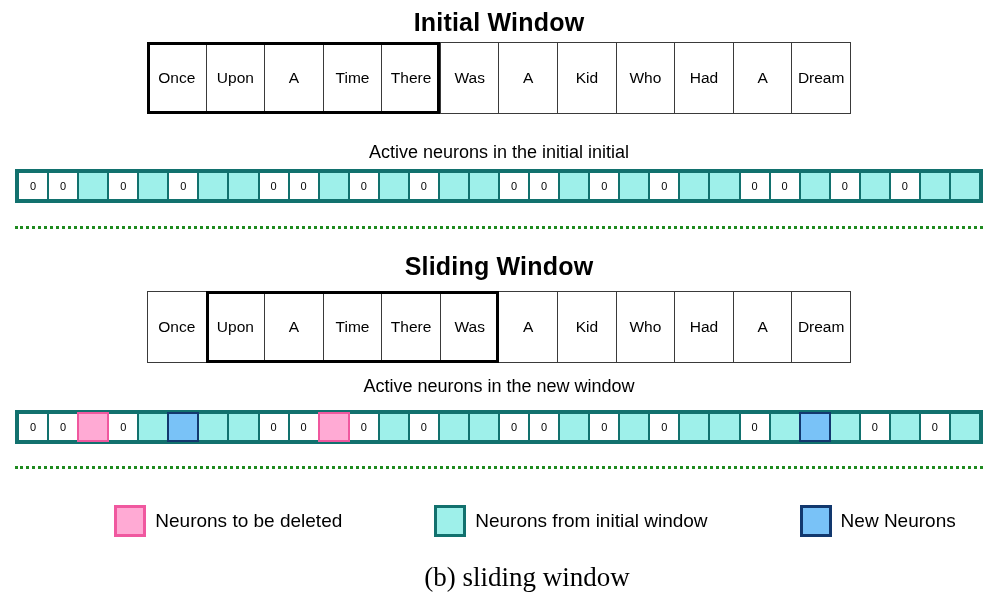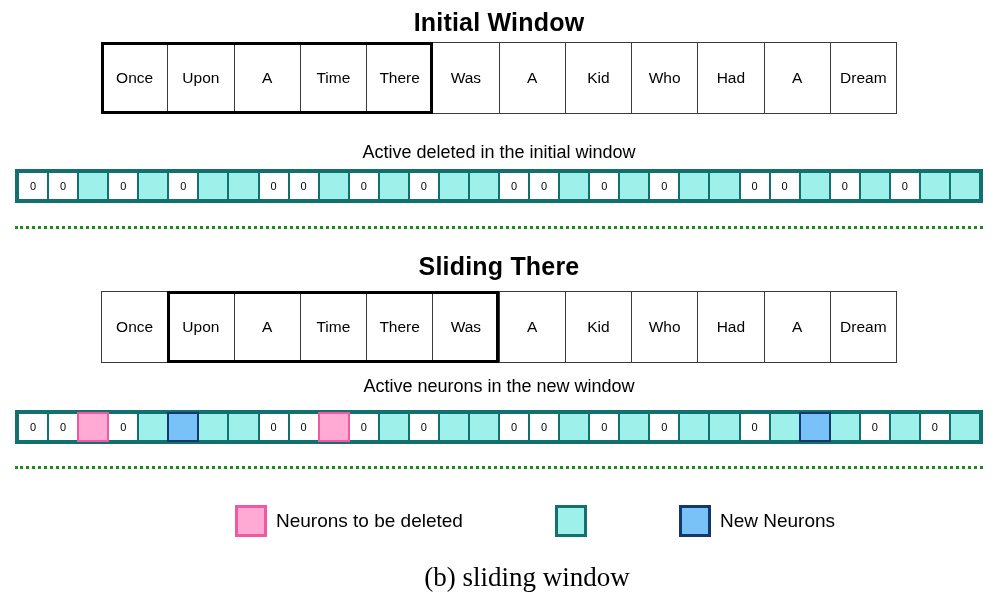--- a/index.html
+++ b/index.html
@@ -28,21 +28,21 @@
   .row-label {
     text-align: center;
     font-size: 18px;
     font-weight: normal;
   }
 
   
   .token-strip {
     display: flex;
     margin: 0 auto;
-    width: 796px;
+    width: 704px;
     position: relative;
   }
   .token-cell {
     flex: 1 1 0;
     height: 72px;
     border: 1px solid #3a3a3a;
     margin-left: -1px;
     display: flex;
     align-items: center;
     justify-content: center;
@@ -181,21 +181,21 @@
         <span>A</span>
       </div>
       <div class="token-cell">
         <span>Dream</span>
       </div>
       <div class="window-frame" style="left: 0%; width: 41.6667%;"></div>
     </div>
 </div>
 
 <div class="panel" style="top:142px;">
-  <div class="row-label">Active deleted in the initial window</div>
+  <div class="row-label">Active neurons in the initial initial</div>
 </div>
 
 <div class="panel" style="top:169px;">
   <div class="neuron-strip" id="initial-neurons">
       <div class="neuron-cell zero">
         <span>0</span>
       </div>
       <div class="neuron-cell zero">
         <span>0</span>
       </div>
@@ -258,21 +258,21 @@
       <div class="neuron-cell teal"></div>
       <div class="neuron-cell teal"></div>
     </div>
 </div>
 
 <div class="panel" style="top:226px;">
   <div class="divider"></div>
 </div>
 
 <div class="panel" style="top:252px;">
-  <div class="section-title">Sliding There</div>
+  <div class="section-title">Sliding Window</div>
 </div>
 
 <div class="panel" style="top:291px;">
   <div class="token-strip" id="sliding-tokens">
       <div class="token-cell">
         <span>Once</span>
       </div>
       <div class="token-cell">
         <span>Upon</span>
       </div>
@@ -384,20 +384,21 @@
 </div>
 
 <div class="panel" style="top:505px;">
   <div class="legend" id="legend">
       <div class="legend-item" style="margin-left: 72px;">
         <div class="legend-swatch pink"></div>
         <div class="legend-text">Neurons to be deleted</div>
       </div>
       <div class="legend-item" style="margin-left: 92px;">
         <div class="legend-swatch teal"></div>
+        <div class="legend-text">Neurons from initial window</div>
       </div>
       <div class="legend-item" style="margin-left: 92px; text-align: right;">
         <div class="legend-swatch blue"></div>
         <div class="legend-text">New Neurons</div>
       </div>
     </div>
 </div>
 
 <div class="panel" style="top:562px;padding-left:28px;">
   <div class="caption">(b) sliding window</div>

